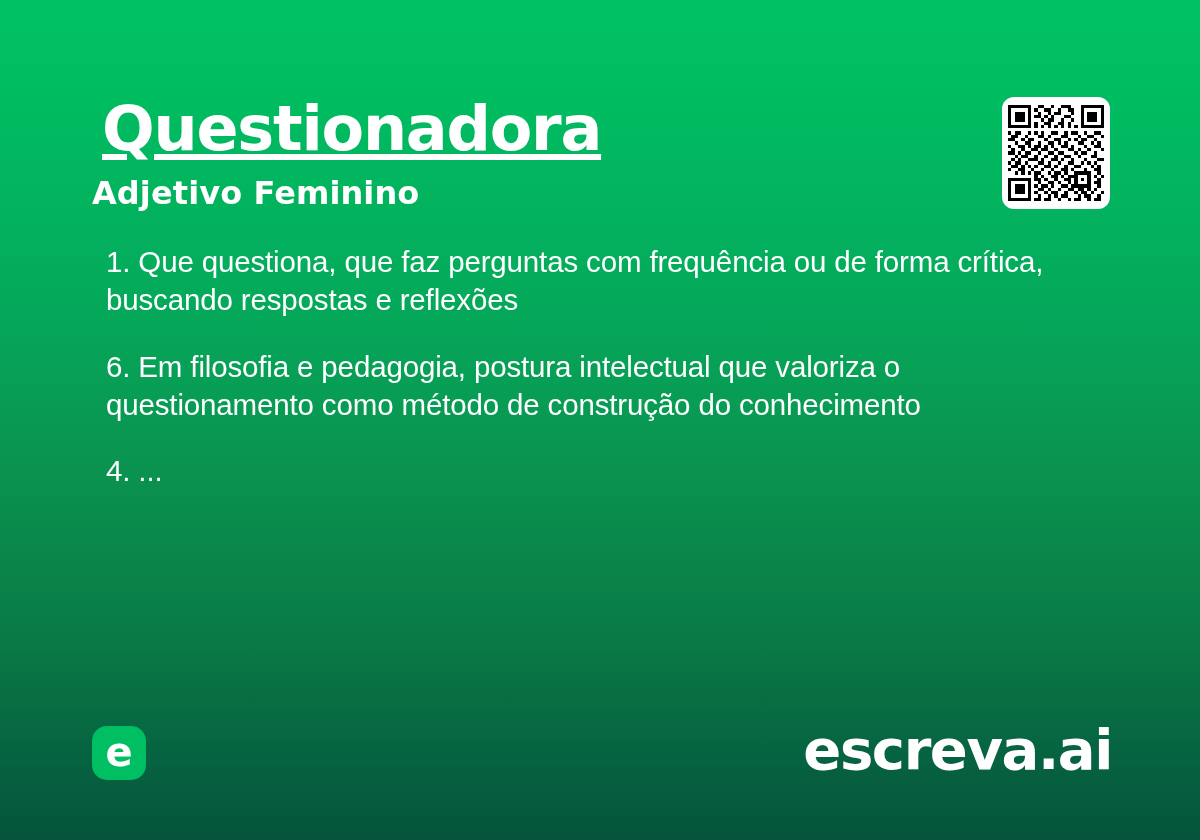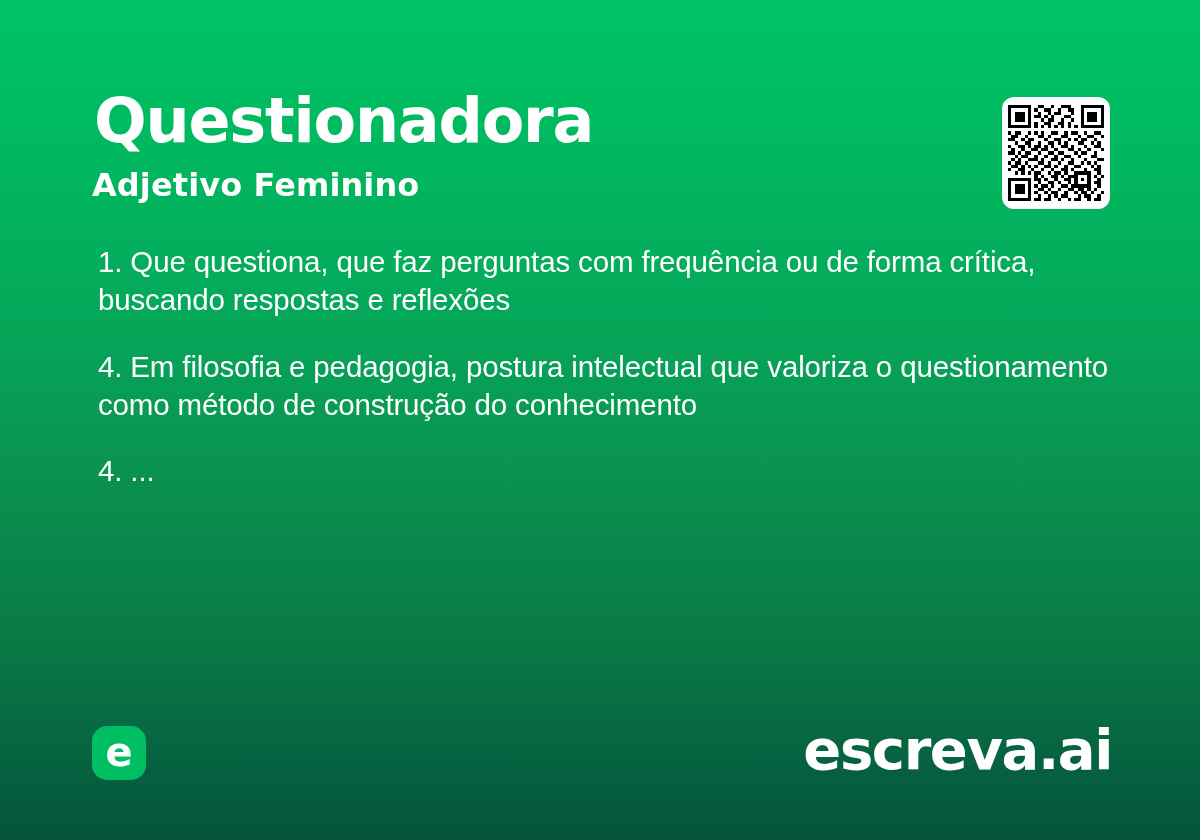--- a/index.html
+++ b/index.html
@@ -37,22 +37,23 @@
     width: 880px;
   }
 
   .word-title {
     font-family: "DejaVu Sans", sans-serif;
     font-size: 62px;
     font-weight: bold;
     color: #ffffff;
     letter-spacing: -1.2px;
     line-height: 1.0;
-    margin: 4px;
+    margin: 12px;
     white-space: nowrap;
+    text-decoration: underline;
   }
 
   .word-class {
     font-family: "DejaVu Sans", sans-serif;
     font-size: 32px;
     font-weight: bold;
     color: #ffffff;
     letter-spacing: 0.1px;
     margin: 14px 0 0 2px;
     white-space: nowrap;
@@ -63,21 +64,21 @@
     left: 90px;
     top: 243px;
     width: 1022px;
   }
 
   .definition {
     font-family: "Liberation Sans", sans-serif;
     font-size: 29.5px;
     line-height: 1.30;
     color: #ffffff;
-    margin: 0 0 28px 8px;
+    margin: 0 0 28px 16px;
     letter-spacing: -0.15px;
   }
   .definition:last-child { margin-bottom: 0; }
 
   .logo-mark {
     position: absolute;
     left: 92px;
     top: 726px;
     width: 54px;
     height: 54px;
@@ -367,21 +368,21 @@
           <rect x="18" y="28" width="1" height="1"></rect>
         <rect x="20" y="28" width="2" height="1"></rect>
           <rect x="24" y="28" width="1" height="1"></rect>
         <rect x="26" y="28" width="2" height="1"></rect>
       </g>
     </svg>
   </div>
 
   <div class="definitions">
     <p class="definition">1. Que questiona, que faz perguntas com frequência ou de forma crítica, buscando respostas e reflexões</p>
-    <p class="definition">4. Em filosofia e pedagogia, postura intelectual que valoriza o questionamento como método de construção do conhecimento</p>
+    <p class="definition">6. Em filosofia e pedagogia, postura intelectual que valoriza o questionamento como método de construção do conhecimento</p>
     <p class="definition">4. ...</p>
   </div>
 
   <div class="logo-mark">
     <span>e</span>
   </div>
 
   <div class="brand">escreva.ai</div>
 
 </div>

